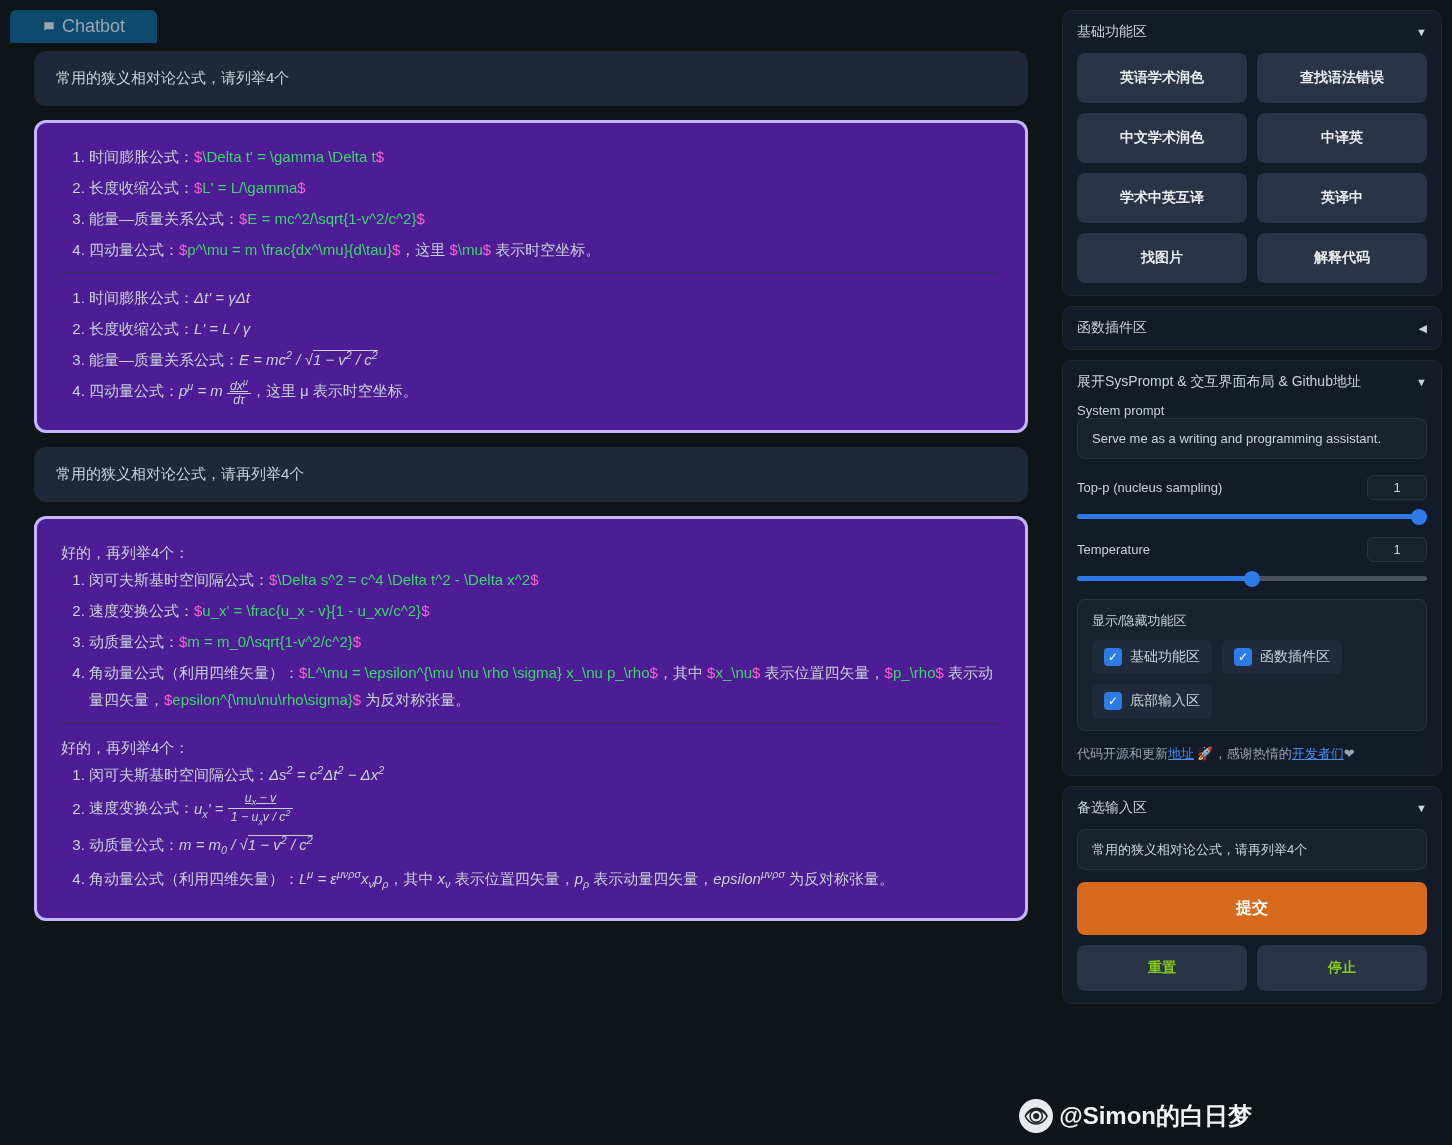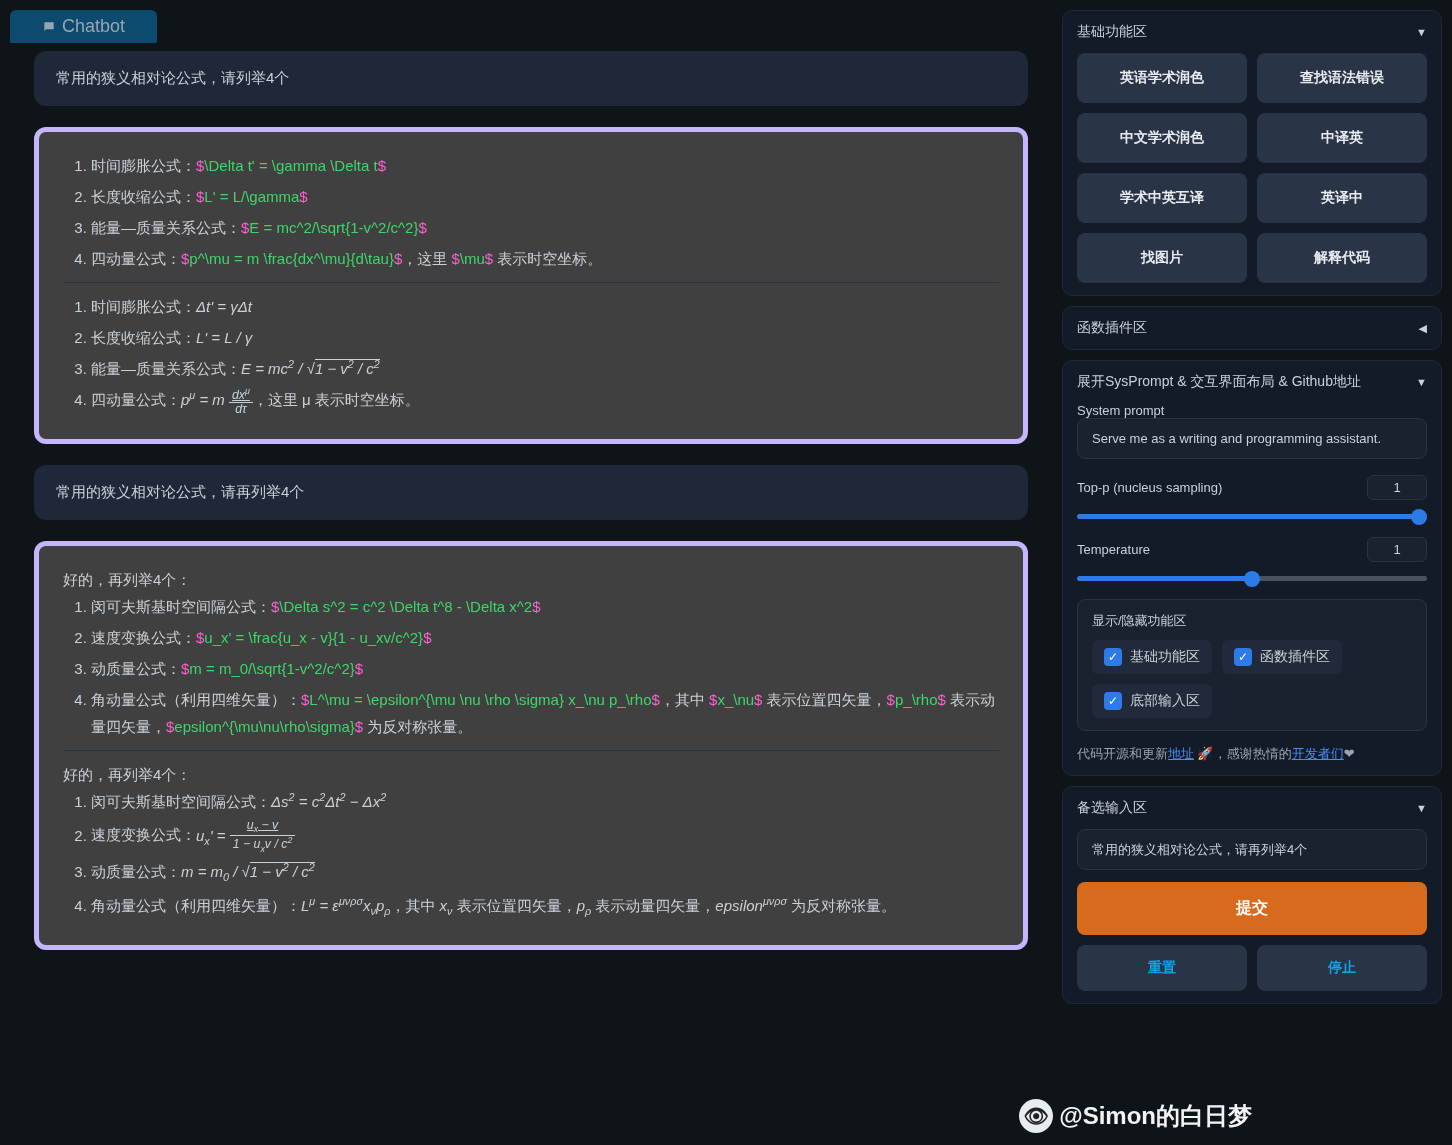--- a/index.html
+++ b/index.html
@@ -51,27 +51,27 @@
   }
   .msg-user {
     background: #1e2838;
     border-radius: 12px;
     padding: 18px 22px;
     color: #c9d1d9;
     font-size: 15px;
     margin: 0 24px;
   }
   .msg-bot {
-    background: #404040;
-    border: 5px solid #c4b5fd;
+    background: #4c1d95;
+    border: 3px solid #c4b5fd;
     border-radius: 12px;
     padding: 20px 24px;
     color: #c9d1d9;
     font-size: 15px;
-    margin: 7px 24px;
+    margin: 0 24px;
     line-height: 1.8;
   }
   .msg-bot ol { padding-left: 28px; }
   .msg-bot li { margin-bottom: 4px; }
   .tex-raw { color: #3dd66a; }
   .tex-raw .delim { color: #ff5fd0; }
   .rendered { font-style: italic; }
   .sup { font-size: 0.72em; vertical-align: super; }
   .sub { font-size: 0.72em; vertical-align: sub; }
   .frac {
@@ -201,21 +201,21 @@
     cursor: pointer;
     margin-bottom: 10px;
   }
   .secondary-row { display: flex; gap: 10px; }
   .secondary-btn {
     flex: 1;
     background: #2a3447;
     border: none;
     border-radius: 8px;
     padding: 14px;
-    color: #0ea5e9;
+    color: #84cc16;
     font-size: 14px;
     font-weight: 600;
     cursor: pointer;
   }
   .watermark {
     position: fixed;
     bottom: 12px;
     right: 200px;
     color: rgba(255,255,255,0.95);
     font-size: 24px;
@@ -270,21 +270,21 @@
                 <span class="den">dτ</span>
               </span></span><span>，这里 μ 表示时空坐标。</span></li>
       </ol>
     </div>
 
     <div class="msg-user">常用的狭义相对论公式，请再列举4个</div>
 
     <div class="msg-bot">
       <div>好的，再列举4个：</div>
       <ol>
-        <li><span>闵可夫斯基时空间隔公式：</span><span class="tex-raw"><span class="delim">$</span><span>\Delta s^2 = c^2 \Delta t^8 - \Delta x^2</span><span class="delim">$</span></span></li>
+        <li><span>闵可夫斯基时空间隔公式：</span><span class="tex-raw"><span class="delim">$</span><span>\Delta s^2 = c^4 \Delta t^2 - \Delta x^2</span><span class="delim">$</span></span></li>
         <li><span>速度变换公式：</span><span class="tex-raw"><span class="delim">$</span><span>u_x' = \frac{u_x - v}{1 - u_xv/c^2}</span><span class="delim">$</span></span></li>
         <li><span>动质量公式：</span><span class="tex-raw"><span class="delim">$</span><span>m = m_0/\sqrt{1-v^2/c^2}</span><span class="delim">$</span></span></li>
         <li><span>角动量公式（利用四维矢量）：</span><span class="tex-raw"><span class="delim">$</span><span>L^\mu = \epsilon^{\mu \nu \rho \sigma} x_\nu p_\rho</span><span class="delim">$</span></span><span>，其中 </span><span class="tex-raw"><span class="delim">$</span><span>x_\nu</span><span class="delim">$</span></span><span> 表示位置四矢量，</span><span class="tex-raw"><span class="delim">$</span><span>p_\rho</span><span class="delim">$</span></span><span> 表示动量四矢量，</span><span class="tex-raw"><span class="delim">$</span><span>epsilon^{\mu\nu\rho\sigma}</span><span class="delim">$</span></span><span> 为反对称张量。</span></li>
       </ol>
       <hr class="sep">
       <div>好的，再列举4个：</div>
       <ol>
         <li><span>闵可夫斯基时空间隔公式：</span><span class="rendered">Δs<span class="sup">2</span> = c<span class="sup">2</span>Δt<span class="sup">2</span> − Δx<span class="sup">2</span></span></li>
         <li><span>速度变换公式：</span><span class="rendered">u<span class="sub">x</span>' = <span class="frac">
                 <span class="num">u<span class="sub">x</span> − v</span>

